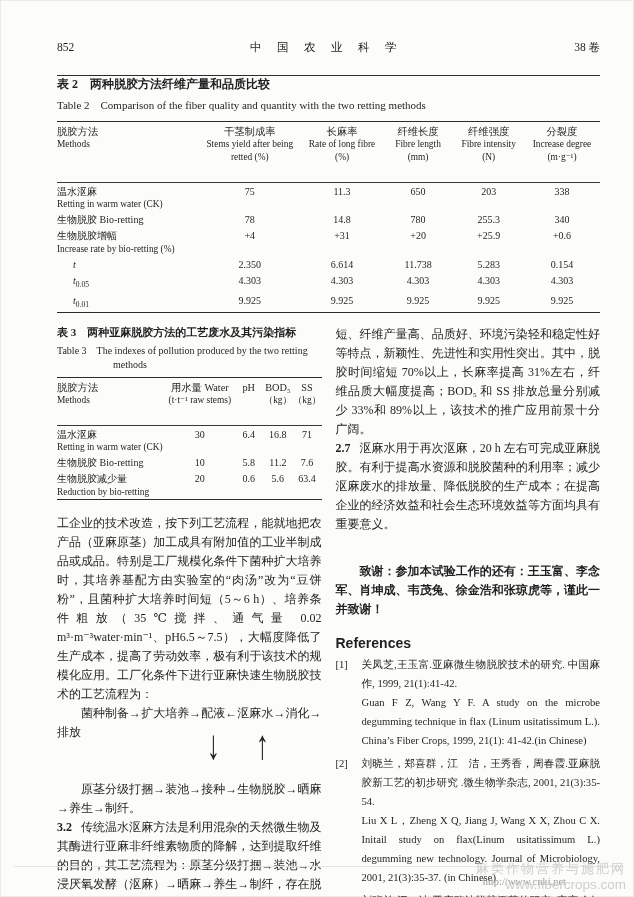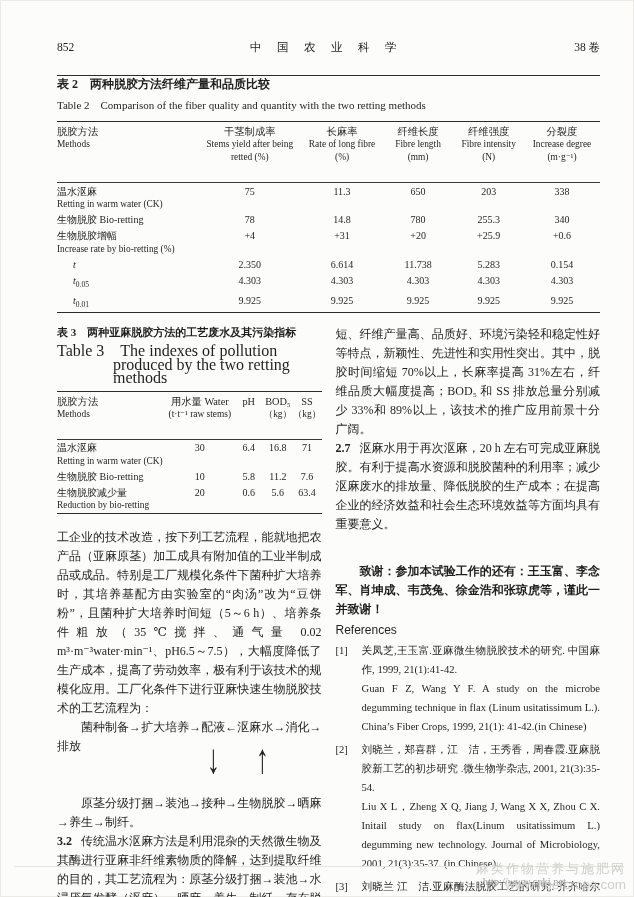--- a/index.html
+++ b/index.html
@@ -31,34 +31,34 @@
   .h-zh{font-size:10.3px;line-height:13px;}
   .h-en,.h-unit{font-size:9.4px;line-height:13px;}
   .label-cell{font-size:10.3px;line-height:12.5px;}
   .label-cell .en{font-size:9.4px;white-space:nowrap;overflow:visible;}
   .label-cell.stat{padding-left:16px;font-size:10px;}
   .label-cell.stat i{font-family:"Liberation Serif",serif;}
   .label-cell.stat sub{font-size:7.5px;}
 
   
   .t3-title-zh{font-weight:bold;font-size:11px;line-height:15px;}
-  .t3-title-en{font-size:16px;line-height:13.5px;margin-top:4px;padding-left:56px;text-indent:-56px;}
+  .t3-title-en{font-size:10px;line-height:13.5px;margin-top:4px;padding-left:56px;text-indent:-56px;}
   #table3{margin-top:6px;border-top:1.3px solid #2b2b2b;border-bottom:1.3px solid #2b2b2b;}
 
   
   .two-col{display:flex;gap:14px;margin-top:12px;}
   .col{flex:1;min-width:0;}
   .body-p{margin:0;font-size:12px;line-height:19px;text-align:justify;}
   .indent{text-indent:2em;}
   .sec-num{font-weight:bold;margin-right:9px;}
   .flow-arrows{display:flex;gap:36px;padding-left:150px;height:50px;margin-top:-14px;margin-bottom:2px;}
   .flow-arrows .arrow{font-size:26px;line-height:30px;transform:scaleY(1.6);transform-origin:50% 20%;display:inline-block;color:#222;}
 
   .ack{margin-top:28px;font-weight:bold;}
-  .refs-heading{margin-top:4px;font-size:12px;font-weight:normal;
+  .refs-heading{margin-top:16px;font-size:14px;font-weight:bold;
      font-family:"Liberation Sans","DejaVu Sans",sans-serif;}
   .ref-item{display:flex;margin-top:4px;font-size:10.6px;line-height:19px;}
   .ref-label{width:26px;flex:none;}
   .ref-body{flex:1;text-align:justify;min-width:0;}
 
   
   .footer{position:absolute;left:14px;right:10px;bottom:10px;
     border-top:1px solid #e6e4df;padding-top:9px;
     display:flex;justify-content:flex-start;gap:0;
     font-size:10.5px;color:#9b9e9a;}

